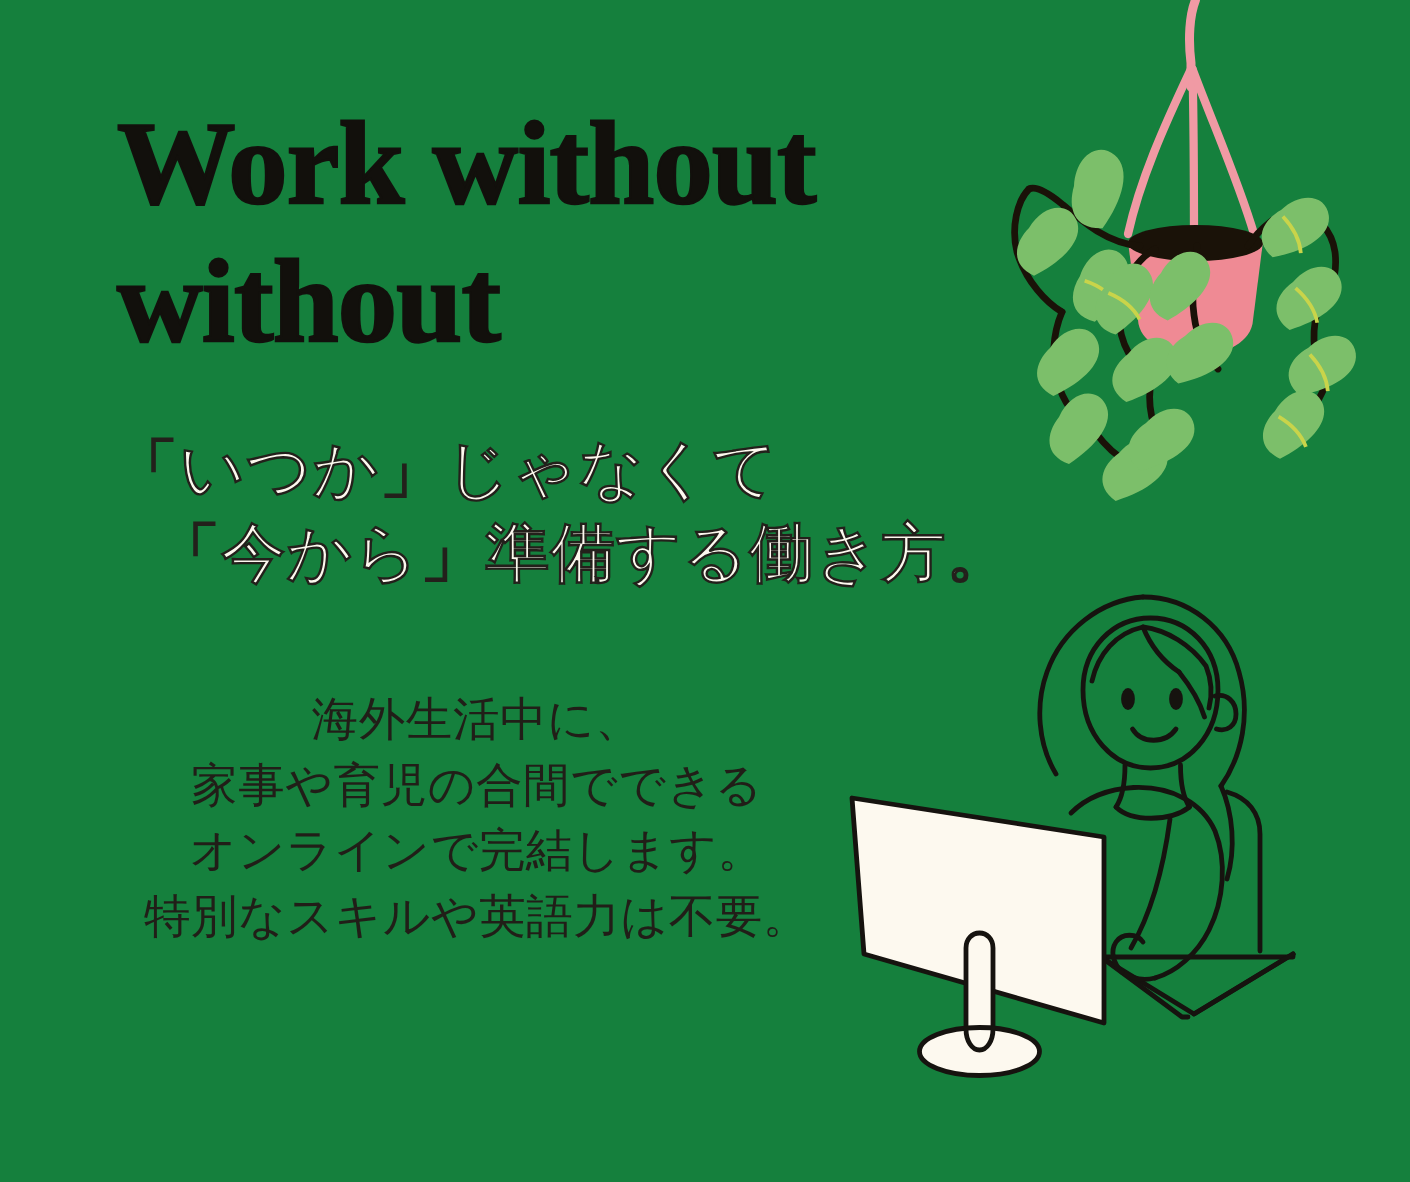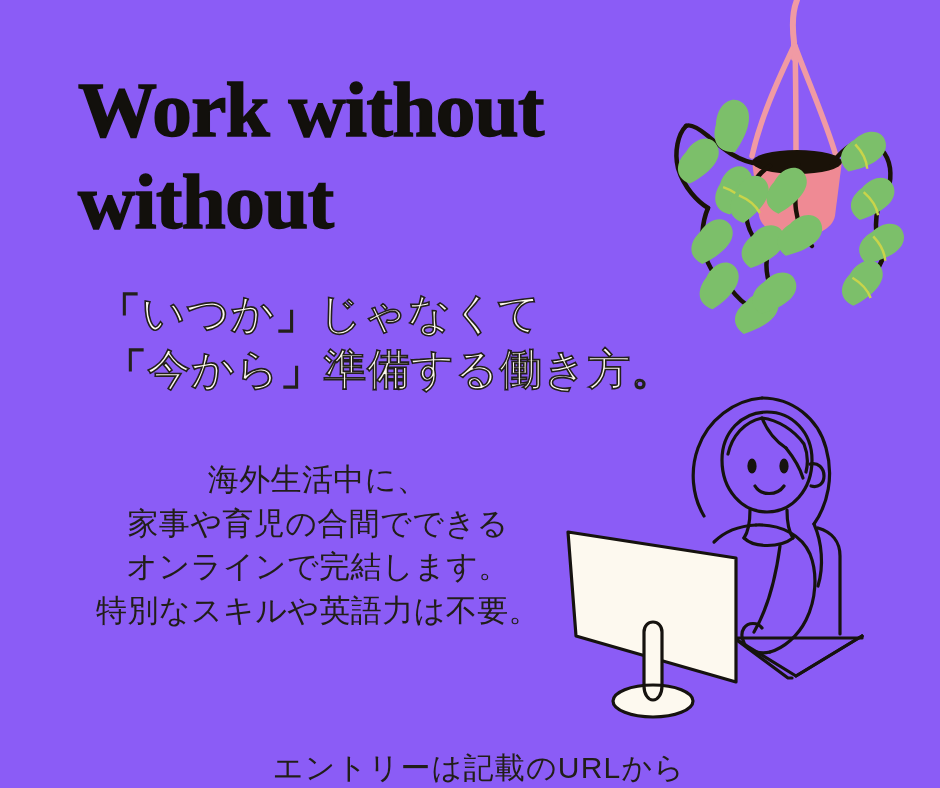--- a/index.html
+++ b/index.html
@@ -4,21 +4,21 @@
 <style>
   html, body {
     margin: 0;
     padding: 0;
     background: #ffffff;
   }
   #poster {
     position: relative;
     width: 940px;
     height: 788px;
-    background: #8b5cf6;
+    background: #15803d;
     overflow: hidden;
     font-family: "Liberation Sans", "DejaVu Sans", sans-serif;
   }
 
   
   .headline {
     position: absolute;
     left: 78px;
     top: 64px;
     width: 560px;
@@ -39,21 +39,21 @@
     left: 76px;
     top: 286px;
     width: 600px;
     font-size: 43px;
     line-height: 1.30;
     font-weight: 400;
     color: #fdf9ef;
     -webkit-text-stroke: 1.6px #23201b;
     letter-spacing: 0.5px;
   }
-  .subtitle .sub-line { display: block; white-space: nowrap; margin-left: 22px; }
+  .subtitle .sub-line { display: block; white-space: nowrap; }
   .subtitle .sub-line:nth-child(2) { margin-left: 28px; }
 
   
   .body-copy {
     position: absolute;
     left: 58px;
     top: 458px;
     width: 520px;
     font-size: 31px;
     line-height: 1.41;
@@ -240,15 +240,14 @@
     <span class="sub-line">「今から」準備する働き方。</span>
   </div>
 
   <div class="body-copy">
     <span class="body-line">海外生活中に、</span>
     <span class="body-line">家事や育児の合間でできる</span>
     <span class="body-line">オンラインで完結します。</span>
     <span class="body-line">特別なスキルや英語力は不要。</span>
   </div>
 
-  <div class="footer-note">エントリーは記載のURLから</div>
 
 </div>
 
 </body></html>

